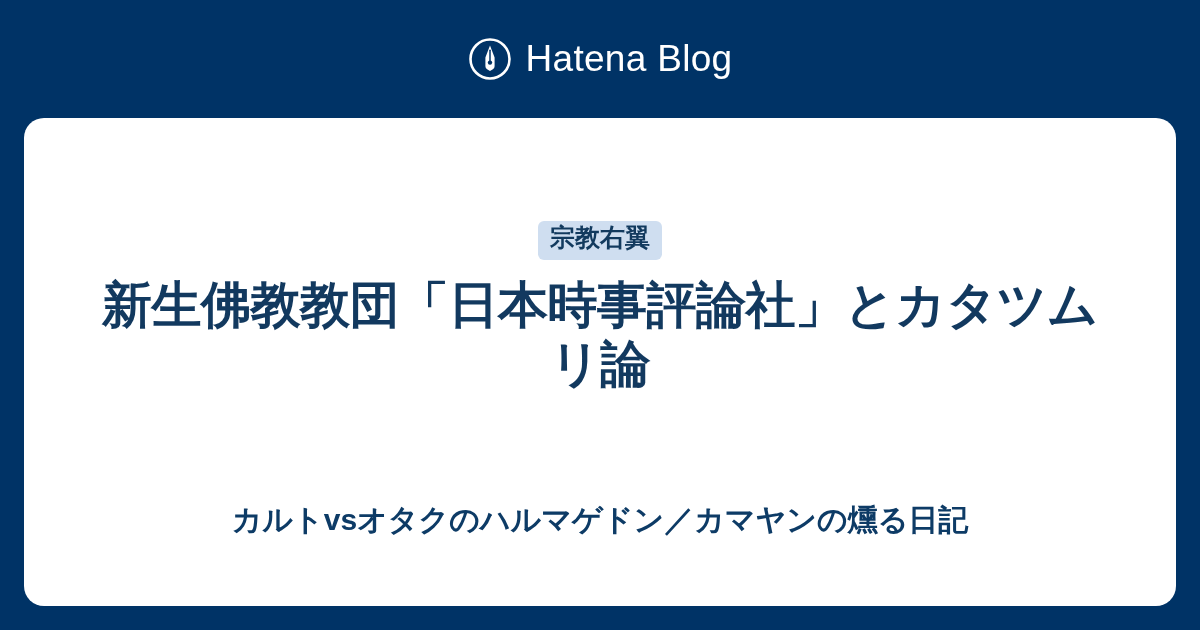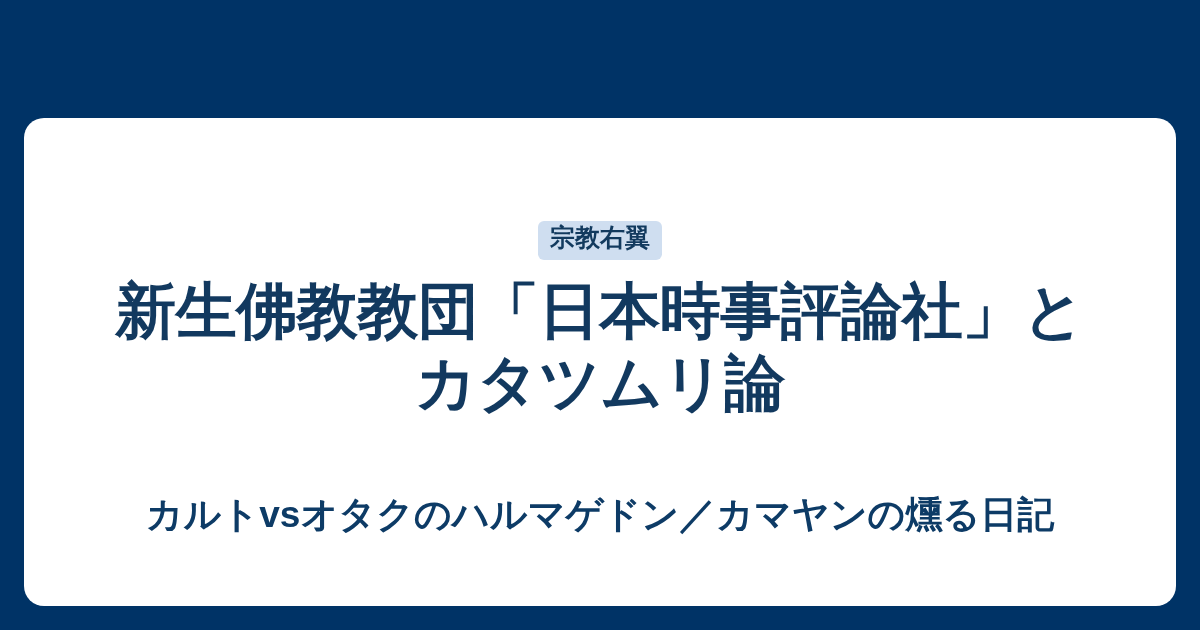--- a/index.html
+++ b/index.html
@@ -97,21 +97,21 @@
     padding: 6px 12px 8px 12px;
     border-radius: 6px;
     white-space: nowrap;
     font-family: Liberation Mono, monospace;
   }
 
   
   .entry-title {
     margin: 16px 0 0 0;
     color: #12395f;
-    font-size: 61px;
+    font-size: 50px;
     line-height: 1.18;
     font-weight: 700;
     text-align: center;
     letter-spacing: -0.5px;
     word-break: break-word;
     font-family: "Liberation Sans", "DejaVu Sans", sans-serif;
   }
 
   
   .blog-title-row {
@@ -120,34 +120,45 @@
     right: 0;
     bottom: 68px;
     display: flex;
     justify-content: center;
     padding: 0 60px;
     box-sizing: border-box;
   }
 
   .blog-title {
     color: #0d3b66;
-    font-size: 37px;
+    font-size: 30px;
     line-height: 1.25;
     font-weight: 700;
     text-align: center;
     letter-spacing: 0px;
     word-break: break-word;
     font-family: "Liberation Sans", "DejaVu Sans", sans-serif;
   }
 </style>
 </head>
 <body>
 
 <div class="ogp-root">
 
+  <div class="brand-bar">
+    <span class="brand-logo">
+      <svg viewBox="0 0 44 44" width="44" height="44" aria-hidden="true">
+        <circle cx="22" cy="22" r="19.5" fill="none" stroke="#ffffff" stroke-width="2.6"></circle>
+        <path d="M22 8.5 L26.6 20.4 L26.6 29.2 Q26.6 31.2 24.9 32.2 L22 34 L19.1 32.2 Q17.4 31.2 17.4 29.2 L17.4 20.4 Z" fill="#ffffff"></path>
+        <path d="M22 13.2 L22 26.4" stroke="#003366" stroke-width="1.5" stroke-linecap="round"></path>
+        <circle cx="22" cy="25.6" r="2.2" fill="#003366"></circle>
+      </svg>
+    </span>
+    <span class="brand-name">Hatena Blog</span>
+  </div>
 
   <div class="card">
 
     <div class="card-inner">
 
       <div class="category-row">
         <span class="category-badge">宗教右翼</span>
       </div>
 
       <h1 class="entry-title">新生佛教教団「日本時事評論社」とカタツムリ論</h1>

